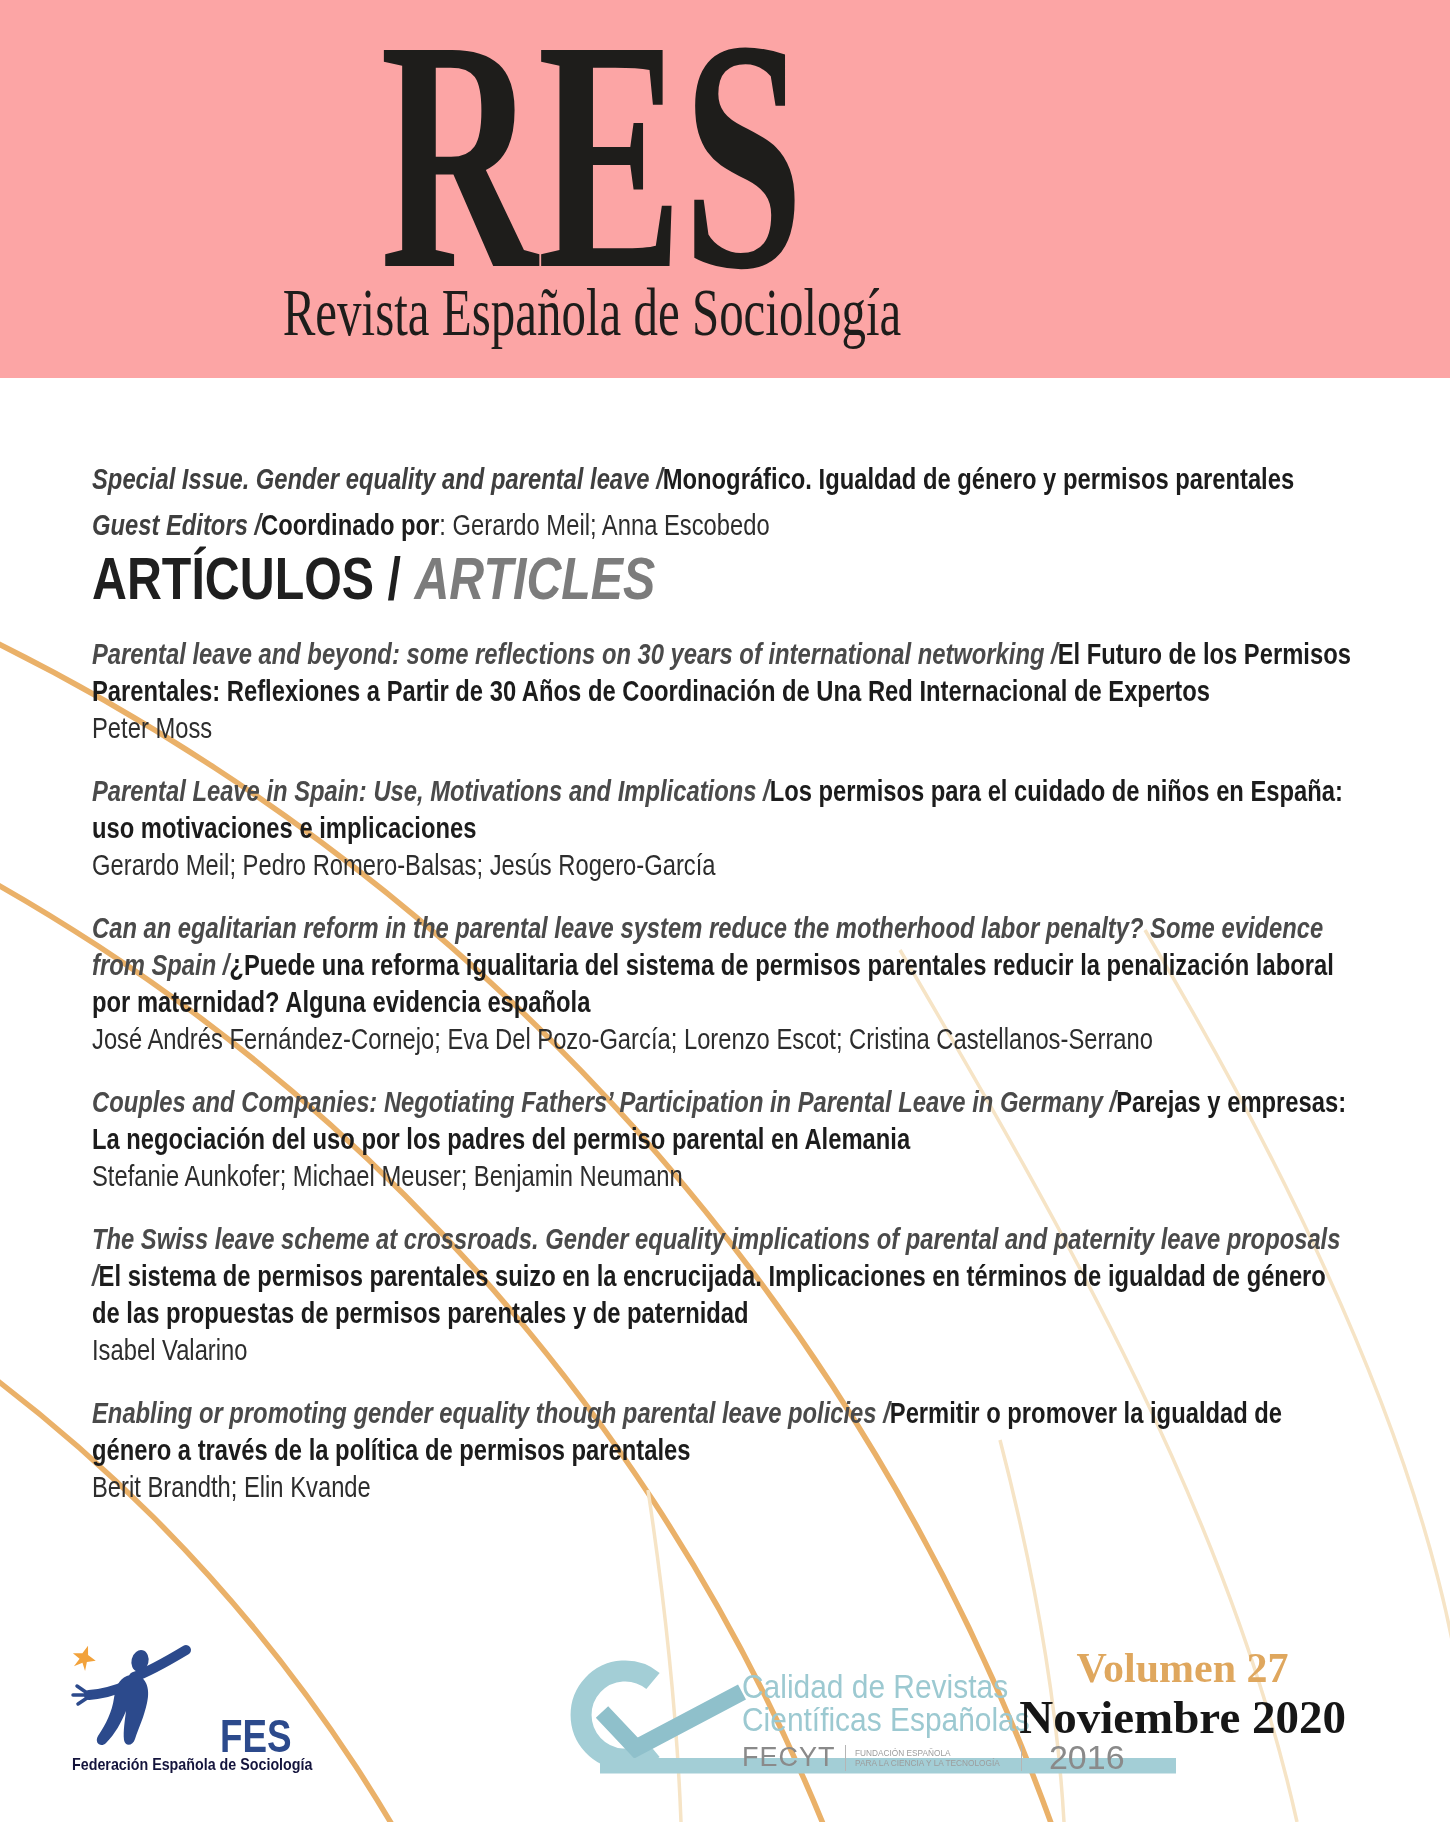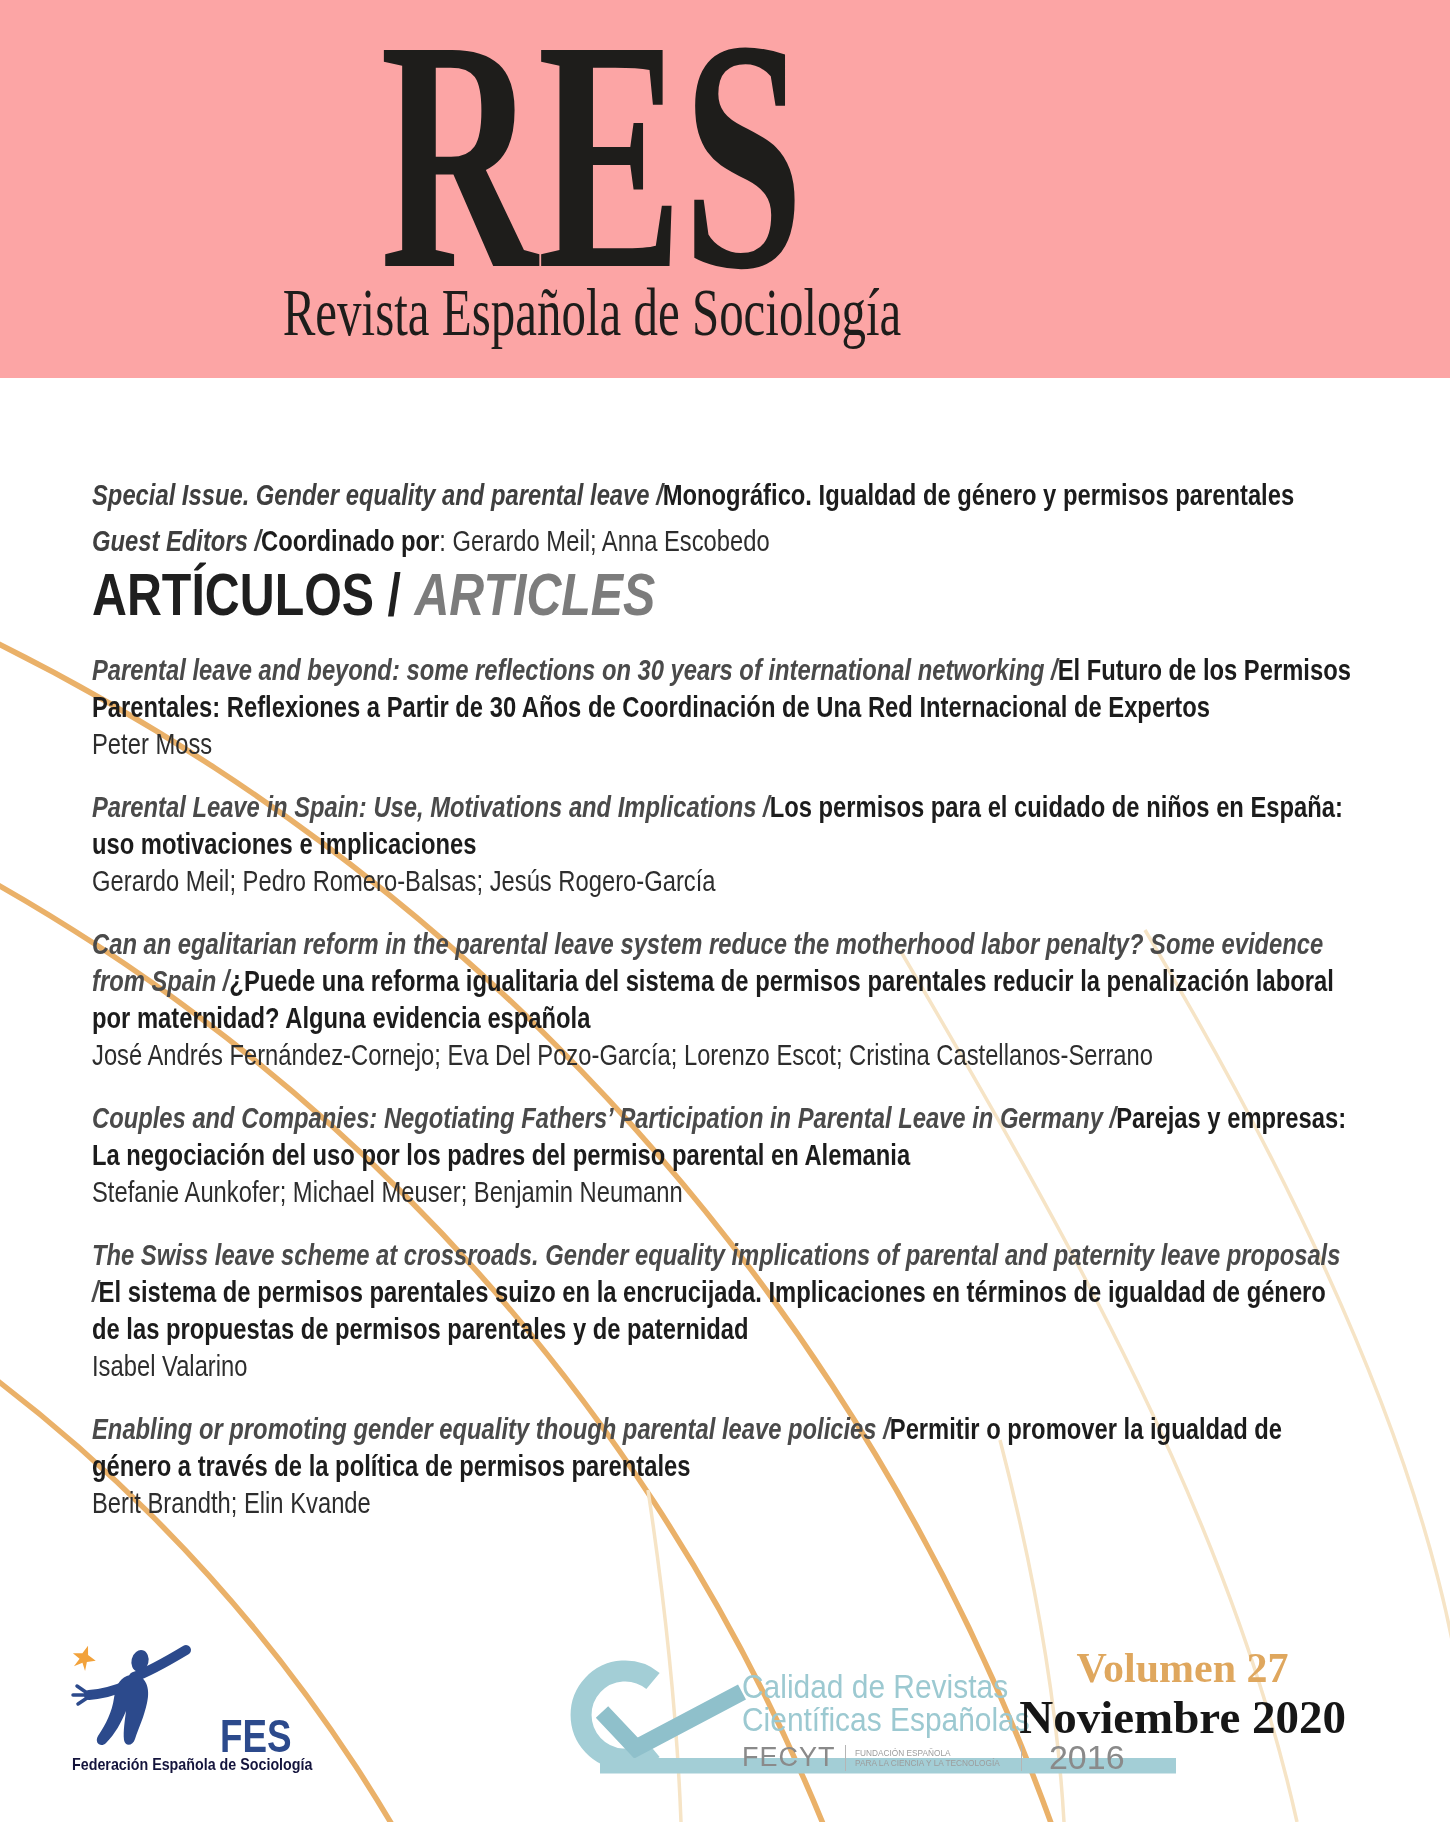--- a/index.html
+++ b/index.html
@@ -16,21 +16,21 @@
     transform:scaleX(0.66); transform-origin:50% 0;
   }
   .res-sub {
     position:absolute; top:276px; left:0; width:1184px; text-align:center;
     font-family:"Liberation Serif", serif; font-size:68px; line-height:72px; color:#1E1D1B;
     transform:scaleX(0.72); transform-origin:50% 0;
   }
   
   .arcs { position:absolute; top:0; left:0; z-index:1; }
   
-  .content { position:absolute; left:92px; top:394px; width:1263px; z-index:3; }
+  .content { position:absolute; left:92px; top:378px; width:1263px; z-index:3; }
   .cond { width:1541px; transform:scaleX(0.8197); transform-origin:0 0; }
   .cond p { margin:0; }
   .intro { margin-top:78px; }
   .intro-line { font-size:29px; line-height:46px; }
   .bi { font-weight:bold; font-style:italic; color:#3F3F3F; }
   .b  { font-weight:bold; color:#1C1C1C; }
   .r  { color:#2D2D2D; }
   .heading { margin-top:32px; font-size:59px; line-height:62px; font-weight:bold; }
   .heading .h-es { color:#1F1F1F; }
   .heading .h-en { color:#7C7C7C; font-style:italic; }

